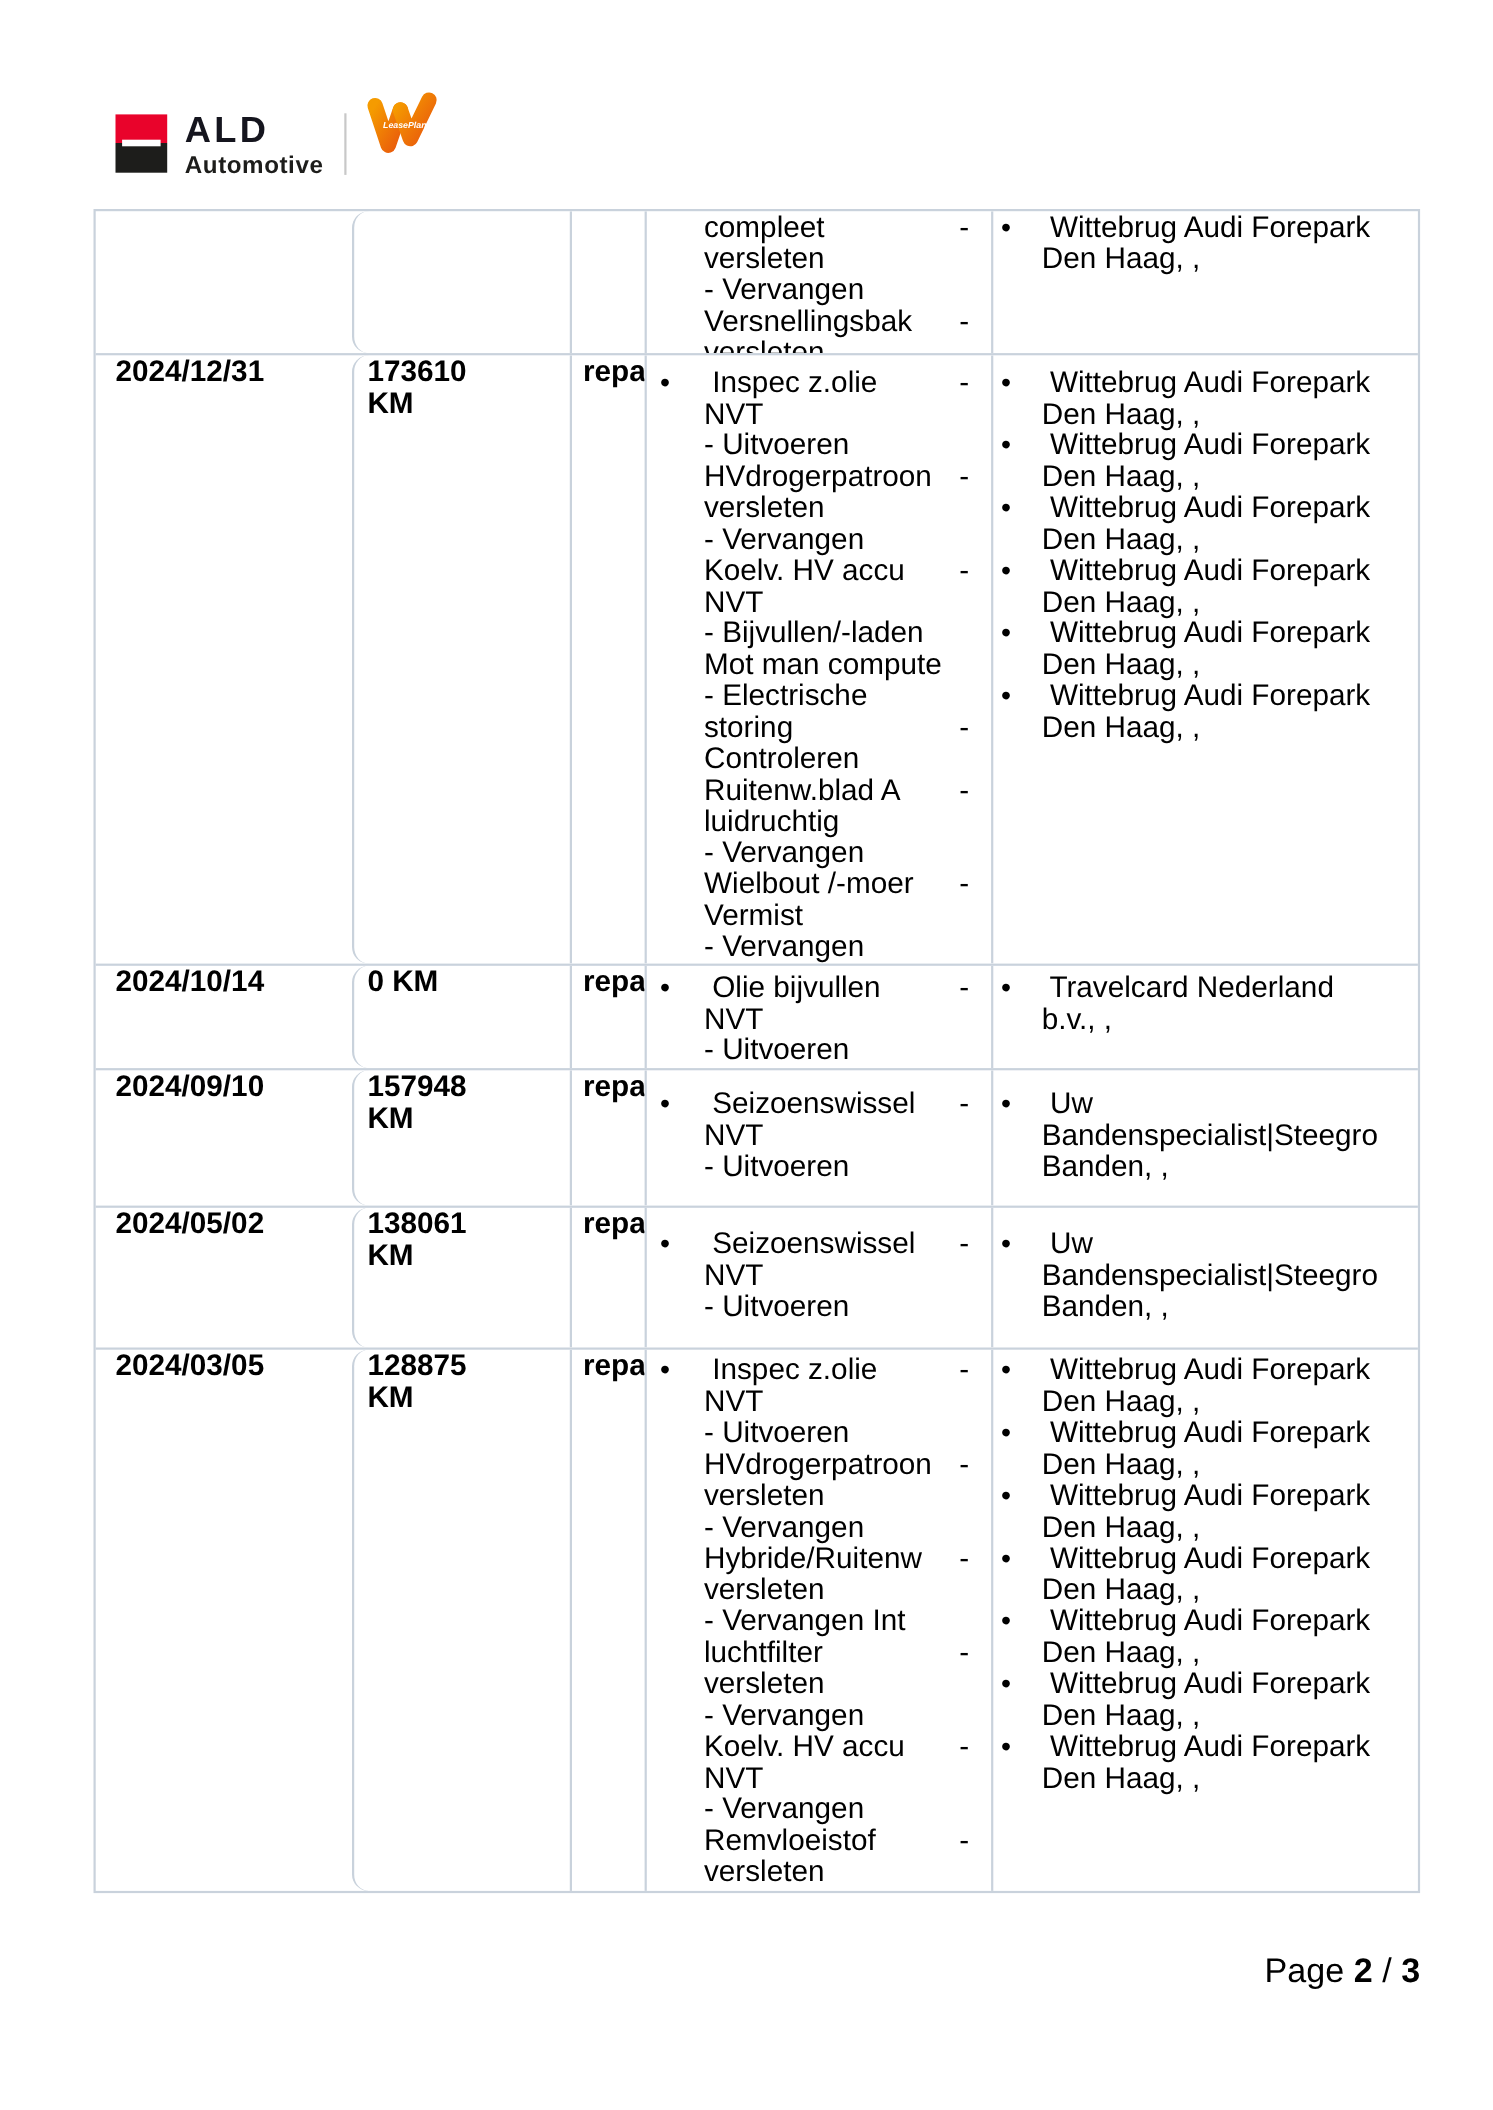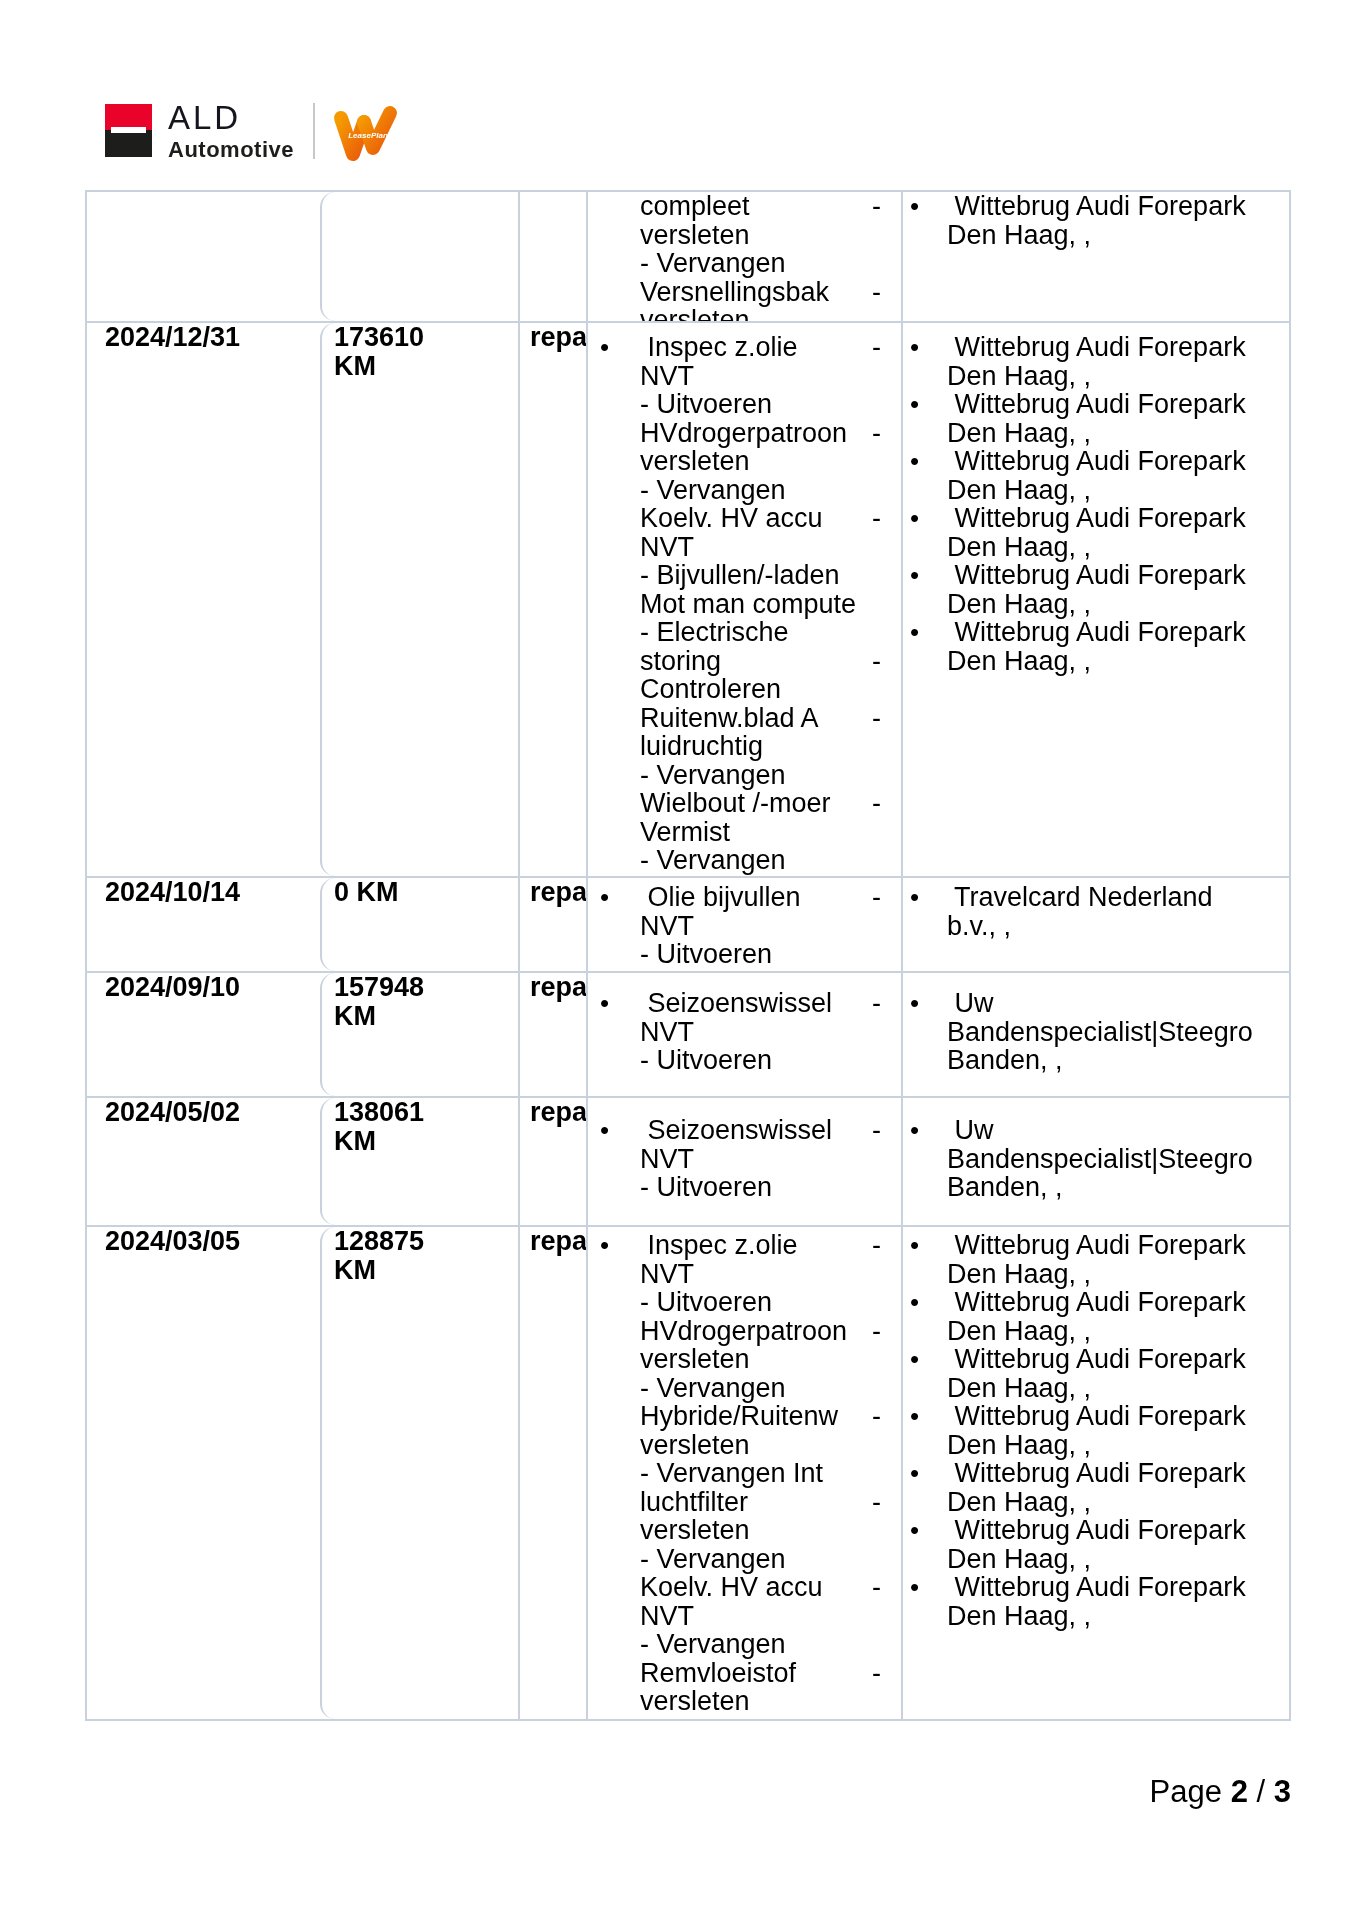--- a/index.html
+++ b/index.html
@@ -10,24 +10,24 @@
   body{width:1357px;height:1918px;overflow:hidden;font-family:"Liberation Sans",sans-serif;color:var(--ink);}
   .page{position:relative;width:1357px;height:1918px;background:#ffffff;}
 
   
   .hdr{position:absolute;left:0;top:0;width:100%;height:190px;}
   .sg-square{position:absolute;left:105px;top:104px;width:47px;height:53px;}
   .sg-red{position:absolute;left:0;top:0;width:47px;height:26px;background:#e9032b;}
   .sg-black{position:absolute;left:0;top:26px;width:47px;height:27px;background:#1d1d1b;}
   .sg-bar{position:absolute;left:6px;top:23px;width:35px;height:6px;background:#ffffff;}
   .ald-text{position:absolute;left:168px;top:101px;line-height:1;}
-  .ald-name{font-size:33px;font-weight:400;letter-spacing:3px;color:#15151e;}
+  .ald-name{font-size:33px;font-weight:700;letter-spacing:3px;color:#15151e;}
   .ald-sub{font-size:22px;font-weight:700;color:#1d1d1b;margin-top:5px;letter-spacing:0.5px;}
   .logo-divider{position:absolute;left:313px;top:103px;width:2px;height:56px;background:#c8c8c8;}
-  .lp-logo{position:absolute;left:330px;top:102px;width:72px;height:66px;text-decoration:underline;}
+  .lp-logo{position:absolute;left:330px;top:80px;width:72px;height:66px;text-decoration:underline;}
 
   
   .tbl{position:absolute;left:85px;top:190px;width:1206px;border:2px solid var(--bc);box-sizing:border-box;font-size:27px;}
   .trow{display:grid;grid-template-columns:233px 151px 115px 315px 388px;overflow:hidden;}
   .trow + .trow{border-top:2px solid var(--bc);}
   .trow:nth-child(1){height:129px;}
   .trow:nth-child(2){height:553px;}
   .trow:nth-child(3){height:93px;}
   .trow:nth-child(4){height:123px;}
   .trow:nth-child(5){height:127px;}

